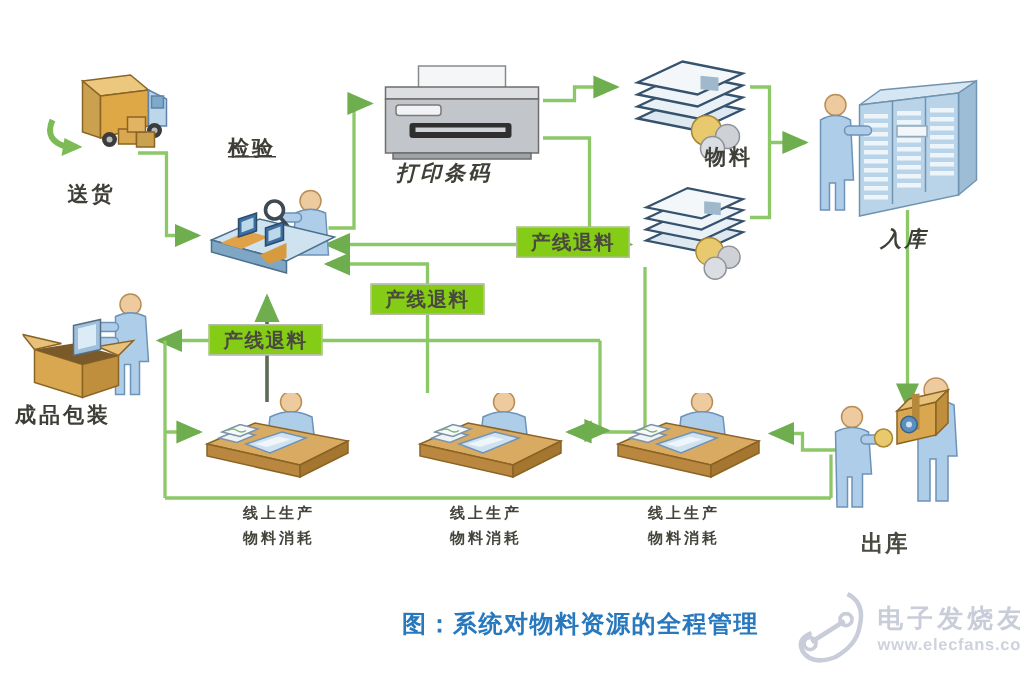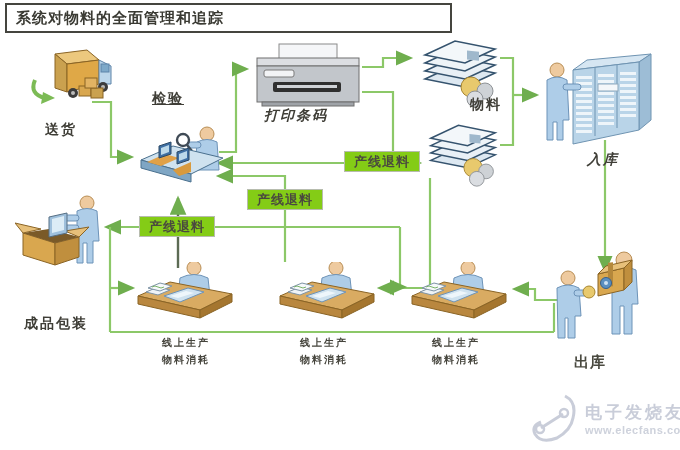--- a/index.html
+++ b/index.html
@@ -54,21 +54,20 @@
       <path d="M400,227 H106" marker-end="url(#ah)"></path>
       <path d="M110,227 V332"></path>
       <path d="M110,332 H554"></path>
       <path d="M554,332 V303"></path>
       <path d="M110,288 H133" marker-end="url(#ah)"></path>
       <path d="M285,262 V176 H218" marker-end="url(#ah)"></path>
     </g>
     <path d="M178,268 V198" stroke="#5c6b54" stroke-width="2.4" fill="none" marker-end="url(#ah)"></path>
   </svg>
 
-  <div class="abs title-box" style="left:5px;top:3px;width:434px;height:26px;">系统对物料的全面管理和追踪</div>
 
   <svg class="abs icon" style="left:25px;top:40px;" width="88" height="68" viewBox="0 0 88 68">
     <polygon points="30,14 62,10 74,20 42,24" fill="#ecc87e" stroke="#8a6425"></polygon>
     <polygon points="30,14 42,24 42,52 30,48" fill="#caa14f" stroke="#8a6425"></polygon>
     <polygon points="42,24 74,20 74,44 42,52" fill="#dfa847" stroke="#8a6425"></polygon>
     <polygon points="74,20 86,26 86,44 74,44" fill="#bcd6ea" stroke="#5d83a8"></polygon>
     <rect x="76" y="24" width="8" height="8" fill="#7ea9c9" stroke="#5d83a8"></rect>
     <circle cx="48" cy="53" r="5" fill="#3c3c3c"></circle>
       <circle cx="48" cy="53" r="2" fill="#bbb"></circle>
     <circle cx="78" cy="47" r="5" fill="#3c3c3c"></circle>
@@ -249,21 +248,21 @@
     <path d="M17,40 Q28,34 39,40 L41,68 L35,68 L35,90 L28,90 L28,70 L25,70 L25,90 L18,90 Z" fill="#aecde8" stroke="#6d93b8"></path>
     <rect x="34" y="42" width="14" height="6" rx="3" fill="#aecde8" stroke="#6d93b8"></rect>
     <circle cx="49" cy="44" r="6" fill="#e8c96d" stroke="#a8852f"></circle>
   </svg>
 
   <div class="abs lbl" style="left:45px;top:121px;">送货</div>
   <div class="abs lbl" style="left:152px;top:90px;text-decoration:underline;">检验</div>
   <div class="abs lbl" style="left:264px;top:107px;font-style:italic;">打印条码</div>
   <div class="abs lbl" style="left:438px;top:96px;margin-left:32px;">物料</div>
   <div class="abs lbl" style="left:587px;top:151px;font-style:italic;">入库</div>
-  <div class="abs lbl" style="left:24px;top:268px;margin-top:47px;">成品包装</div>
+  <div class="abs lbl" style="left:10px;top:268px;">成品包装</div>
   <div class="abs outbound-lbl" style="left:574px;top:353px;">出库</div>
 
   <div class="abs rlabel" style="left:344px;top:151px;">产线退料</div>
   <div class="abs rlabel" style="left:247px;top:189px;">产线退料</div>
   <div class="abs rlabel" style="left:139px;top:216px;">产线退料</div>
 
   <div class="abs stlabel" style="left:136px;top:334px;width:100px;">
     <div>线上生产</div>
     <div>物料消耗</div>
   </div>
@@ -283,14 +282,15 @@
       <line x1="14" y1="36" x2="36" y2="22" stroke="#c9cdd9" stroke-width="3"></line>
       <circle cx="13" cy="37" r="4" fill="none" stroke="#c9cdd9" stroke-width="2.5"></circle>
       <circle cx="37" cy="21" r="4" fill="none" stroke="#c9cdd9" stroke-width="2.5"></circle>
     </svg>
     <div>
       <div class="nm">电子发烧友</div>
       <div class="url">www.elecfans.com</div>
     </div>
   </div>
 
+  <div class="abs caption" style="left:227px;top:406px;width:320px;">图：系统对物料资源的全程管理</div>
 
 </div>
 
 </body></html>

